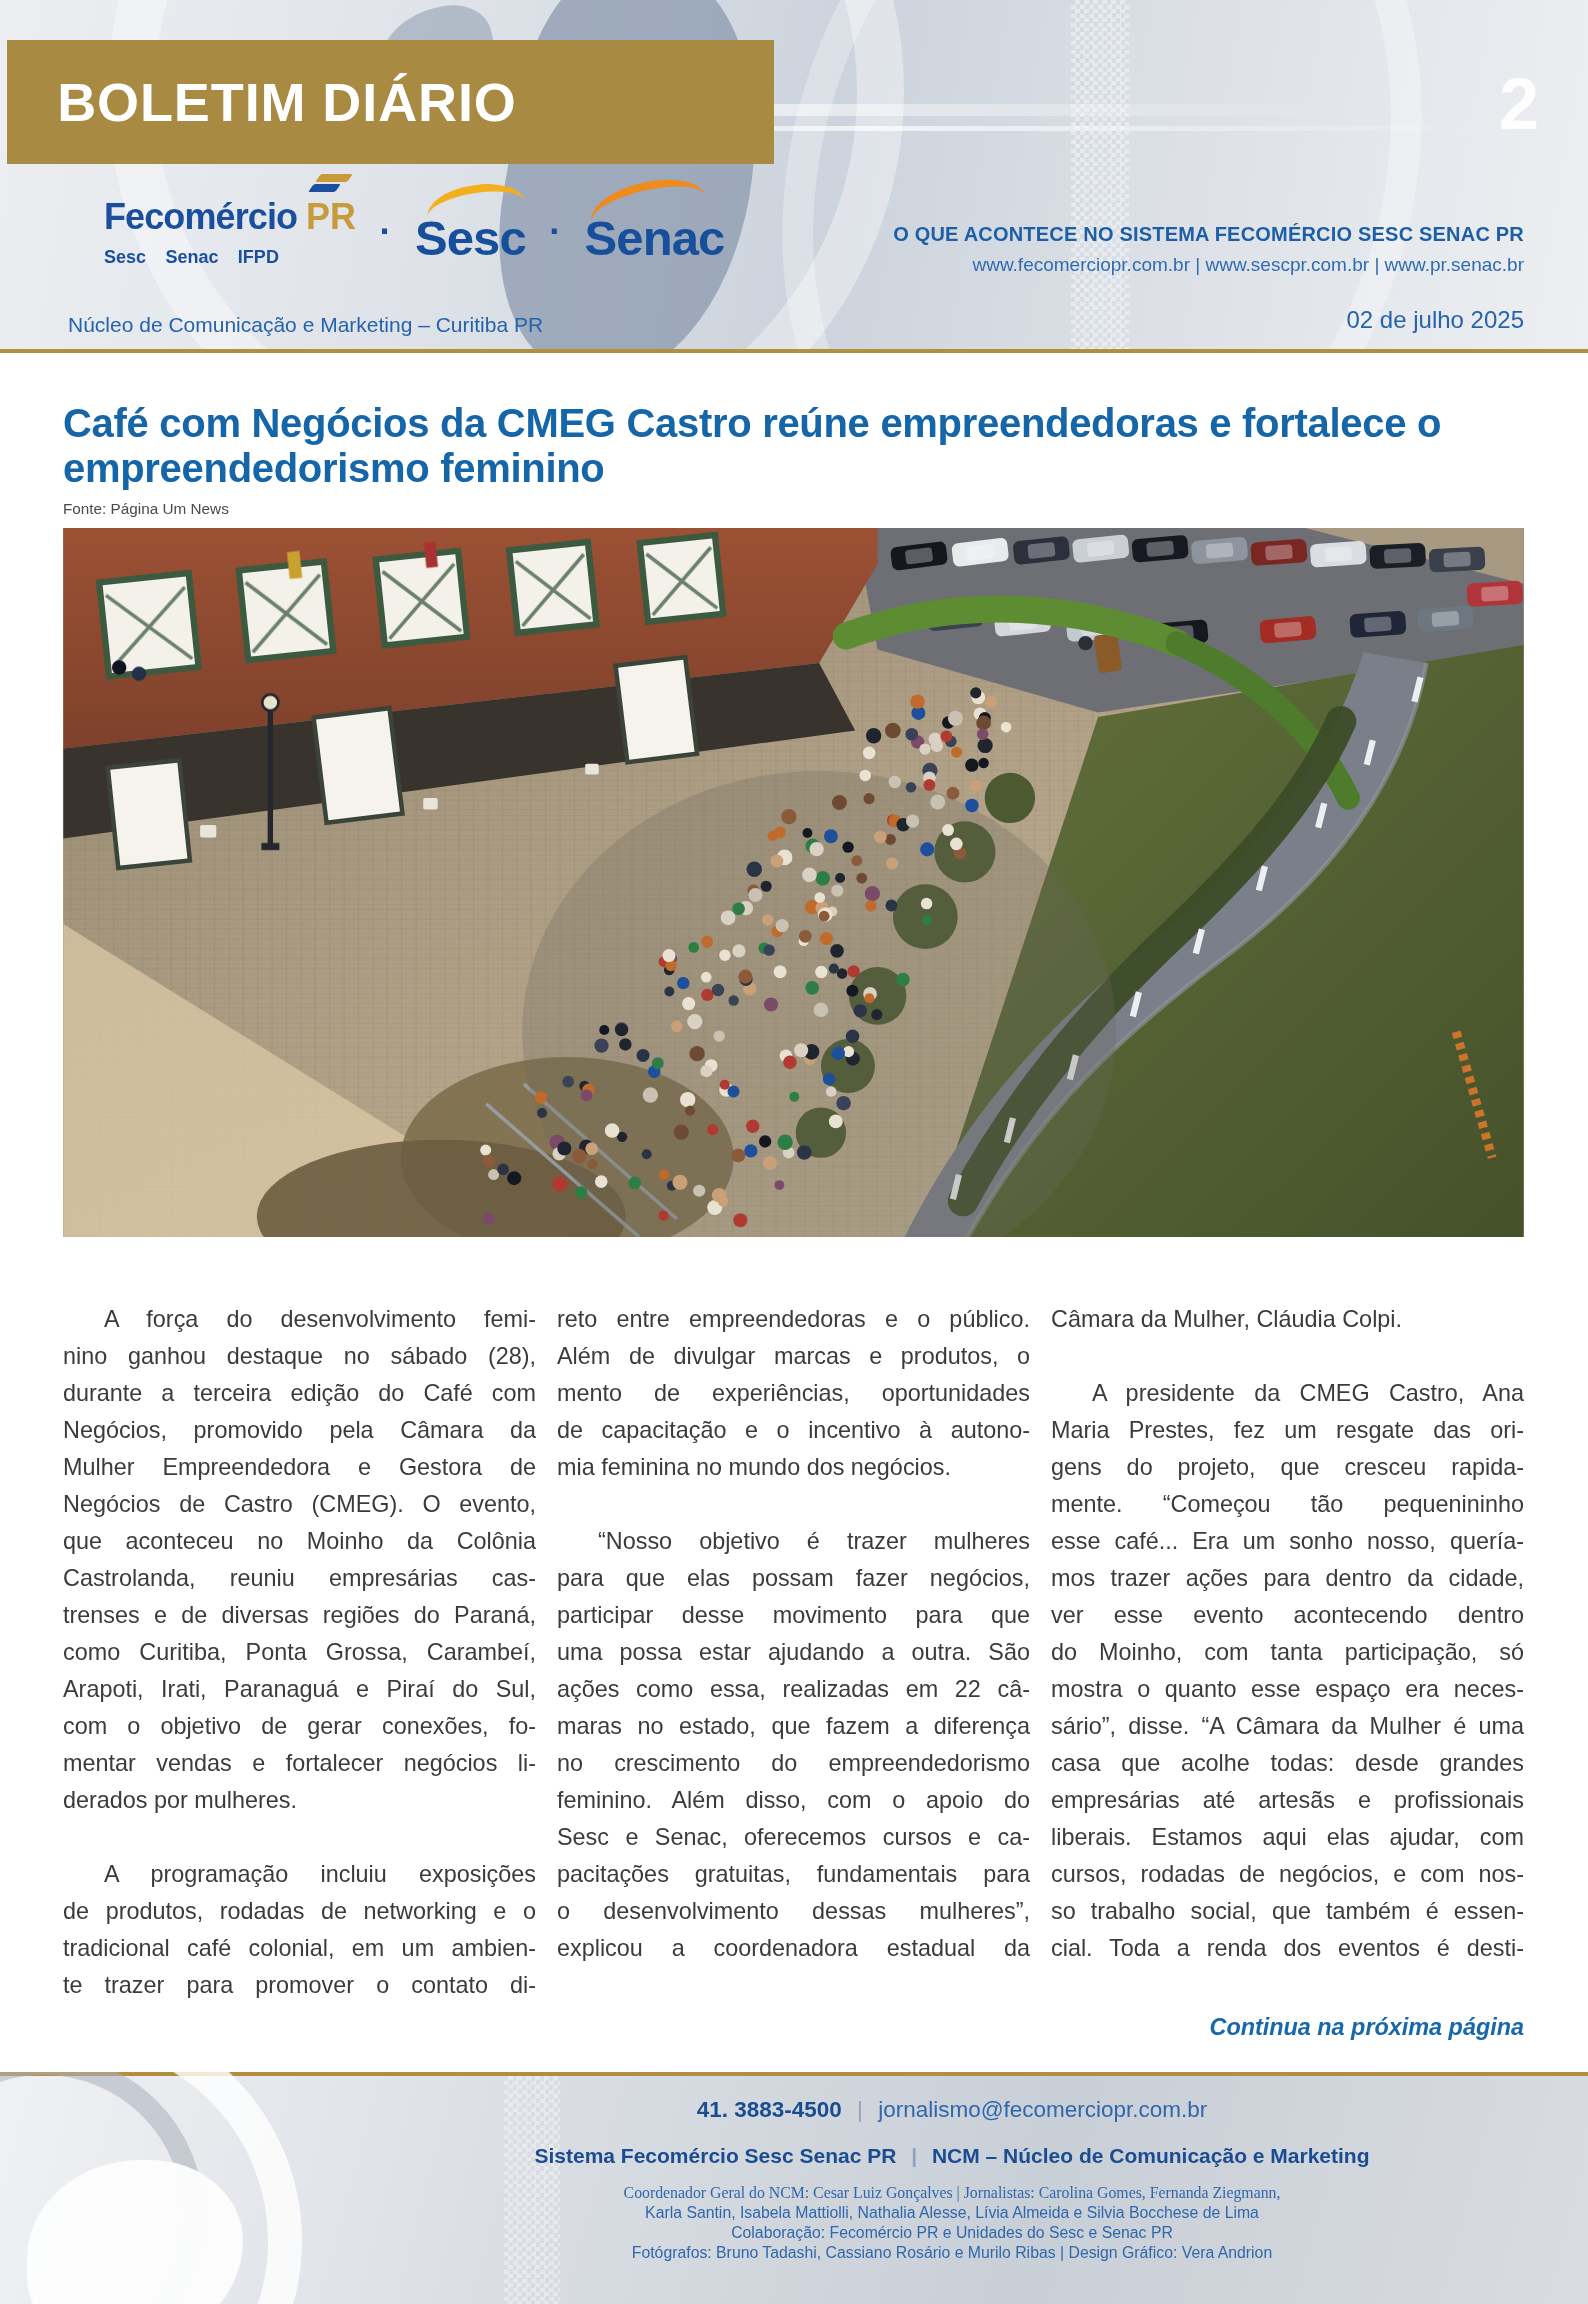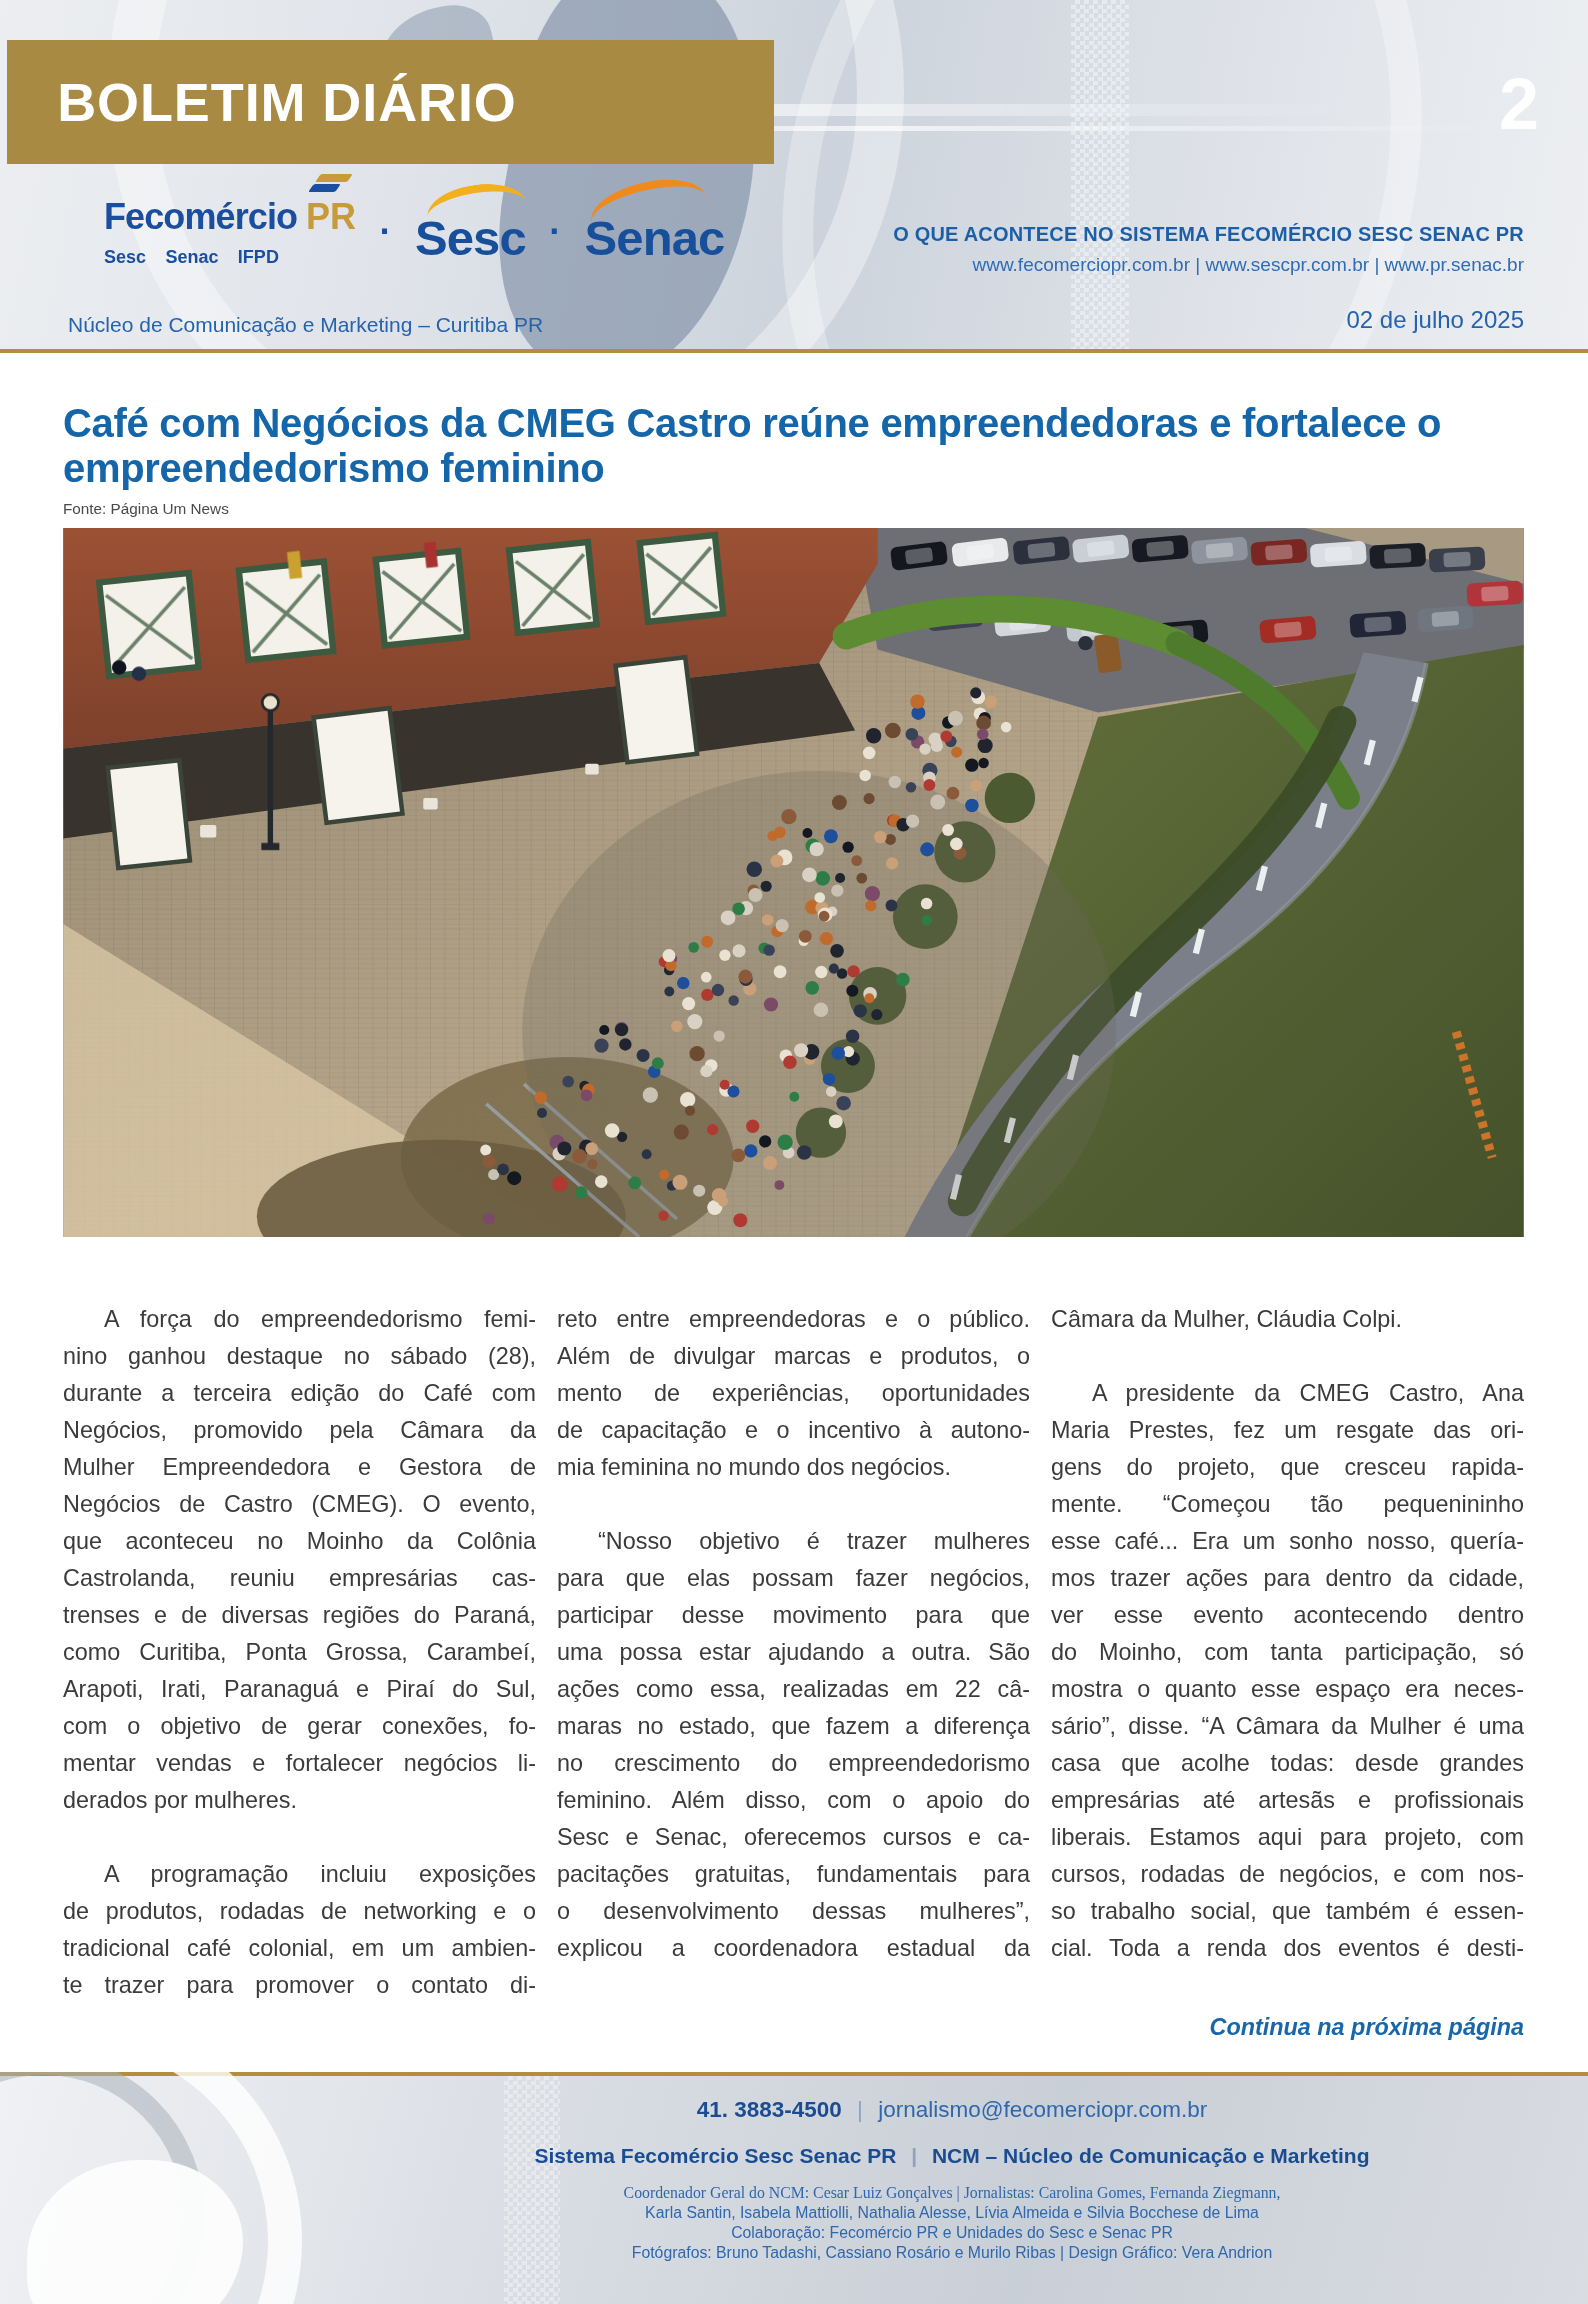--- a/index.html
+++ b/index.html
@@ -525,21 +525,21 @@
           <circle cx="885.7" cy="536.6" r="7.4" fill="#2b3347"></circle>
           <circle cx="750.1" cy="697.2" r="7.7" fill="#8a5a3a"></circle>
           <circle cx="1021.8" cy="229.2" r="6.4" fill="#7b4a68"></circle>
           <circle cx="823.4" cy="694.1" r="8.1" fill="#2b3347"></circle>
         </g>
     </svg>
   </div>
 
   <div class="col col-1">
       <div class="para">
-        <div class="line j ind">A força do empreendedorismo femi-</div>
+        <div class="line j ind">A força do desenvolvimento femi-</div>
         <div class="line j">nino ganhou destaque no sábado (28),</div>
         <div class="line j">durante a terceira edição do Café com</div>
         <div class="line j">Negócios, promovido pela Câmara da</div>
         <div class="line j">Mulher Empreendedora e Gestora de</div>
         <div class="line j">Negócios de Castro (CMEG). O evento,</div>
         <div class="line j">que aconteceu no Moinho da Colônia</div>
         <div class="line j">Castrolanda, reuniu empresárias cas-</div>
         <div class="line j">trenses e de diversas regiões do Paraná,</div>
         <div class="line j">como Curitiba, Ponta Grossa, Carambeí,</div>
         <div class="line j">Arapoti, Irati, Paranaguá e Piraí do Sul,</div>
@@ -587,21 +587,21 @@
         <div class="line j">gens do projeto, que cresceu rapida-</div>
         <div class="line j">mente. “Começou tão pequenininho</div>
         <div class="line j">esse café... Era um sonho nosso, quería-</div>
         <div class="line j">mos trazer ações para dentro da cidade,</div>
         <div class="line j">ver esse evento acontecendo dentro</div>
         <div class="line j">do Moinho, com tanta participação, só</div>
         <div class="line j">mostra o quanto esse espaço era neces-</div>
         <div class="line j">sário”, disse. “A Câmara da Mulher é uma</div>
         <div class="line j">casa que acolhe todas: desde grandes</div>
         <div class="line j">empresárias até artesãs e profissionais</div>
-        <div class="line j">liberais. Estamos aqui para projeto, com</div>
+        <div class="line j">liberais. Estamos aqui elas ajudar, com</div>
         <div class="line j">cursos, rodadas de negócios, e com nos-</div>
         <div class="line j">so trabalho social, que também é essen-</div>
         <div class="line j">cial. Toda a renda dos eventos é desti-</div>
       </div>
     </div>
 
   <div class="continuation">Continua na próxima página</div>
 
   <div class="footer">
     <div class="footer-gold"></div>

